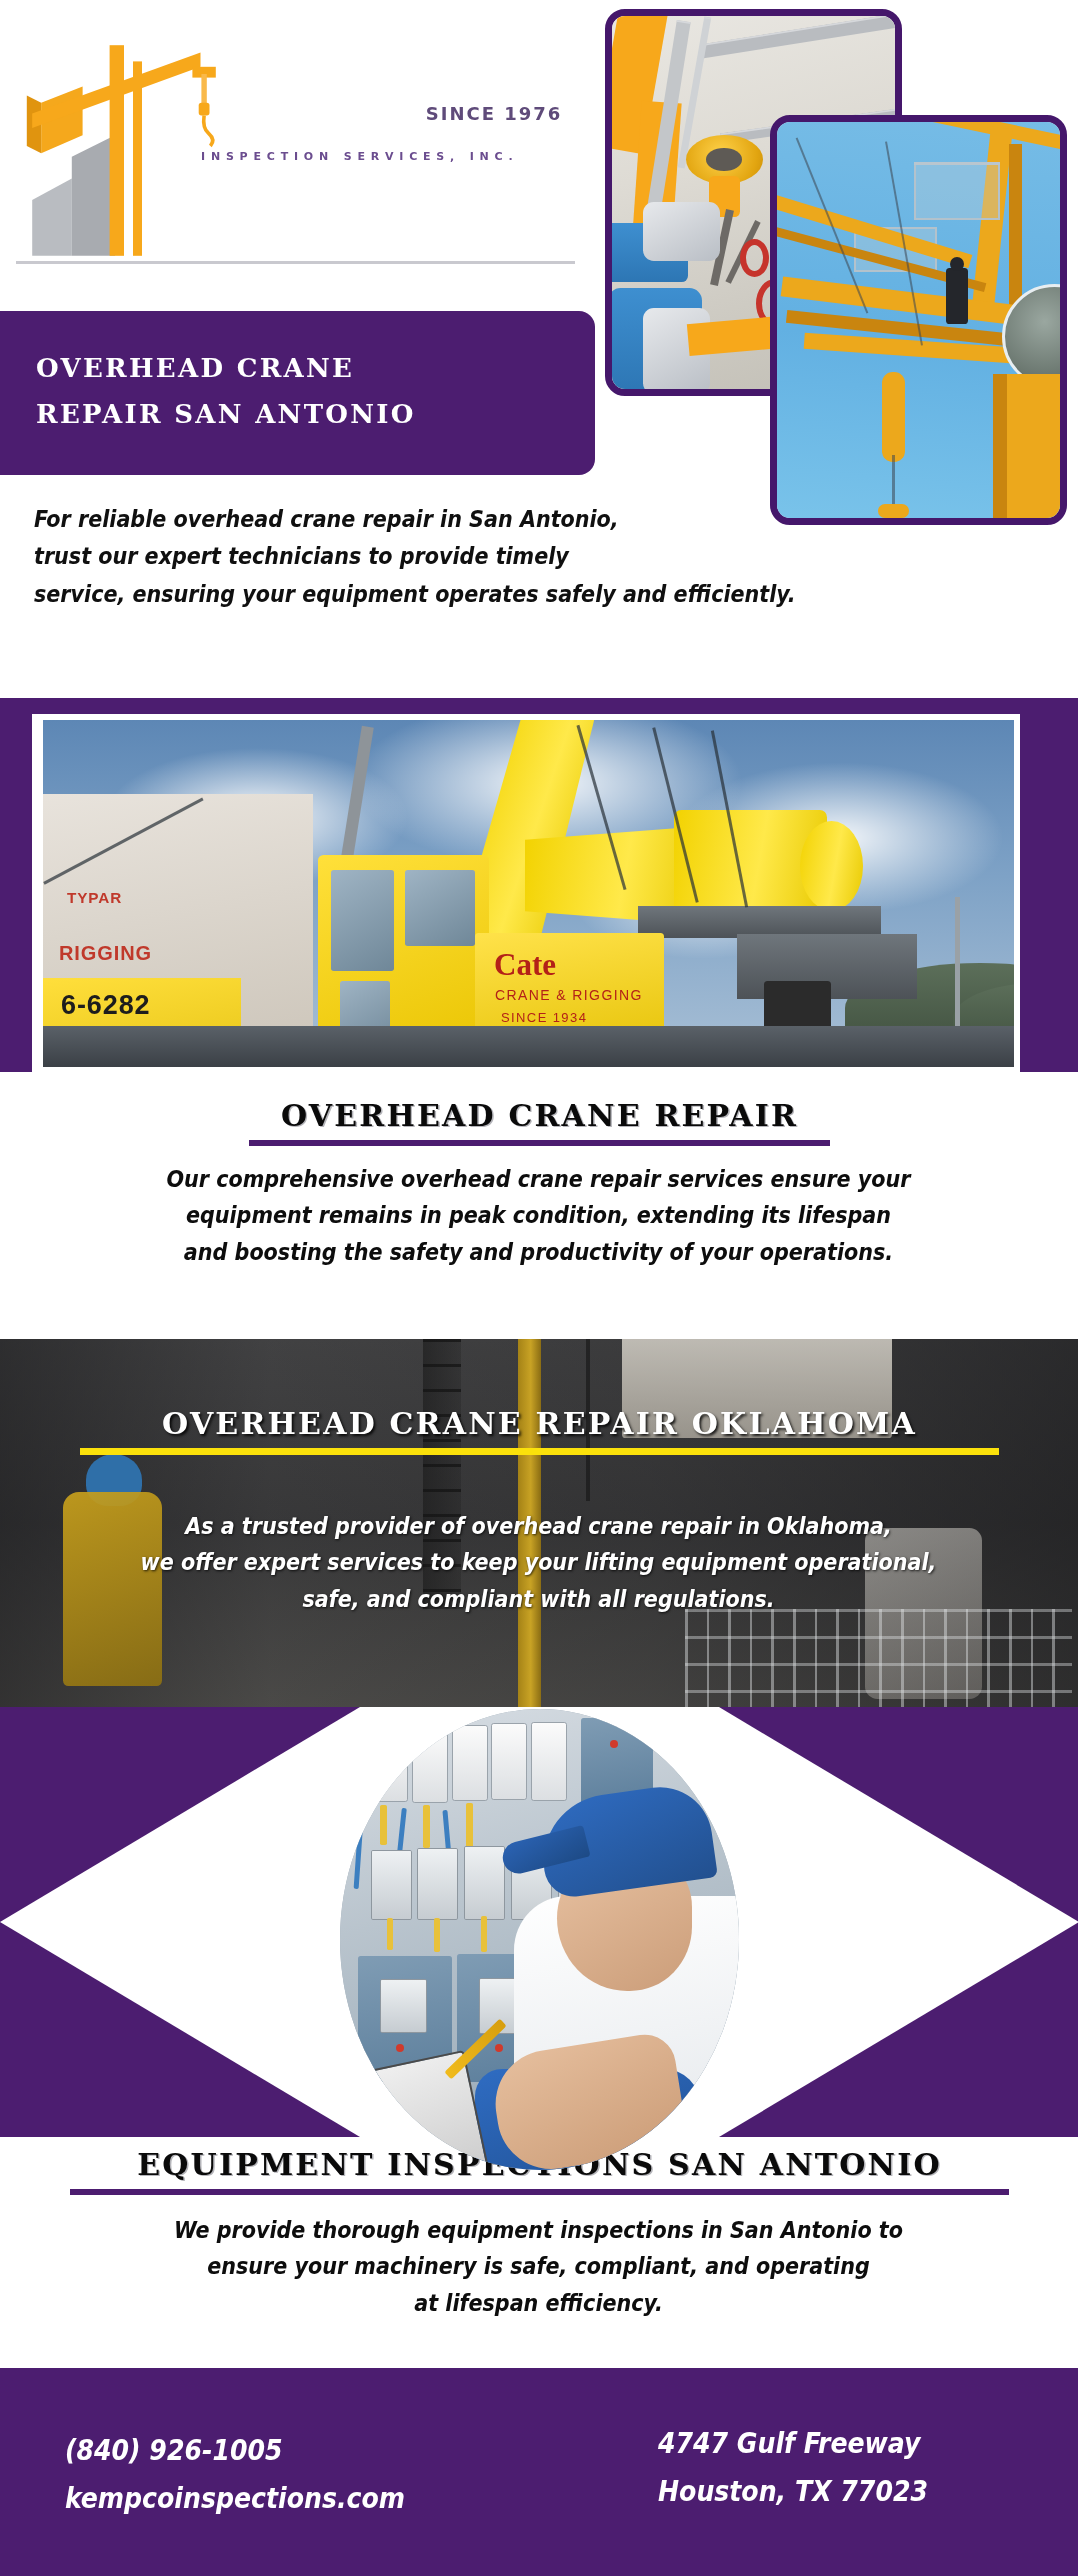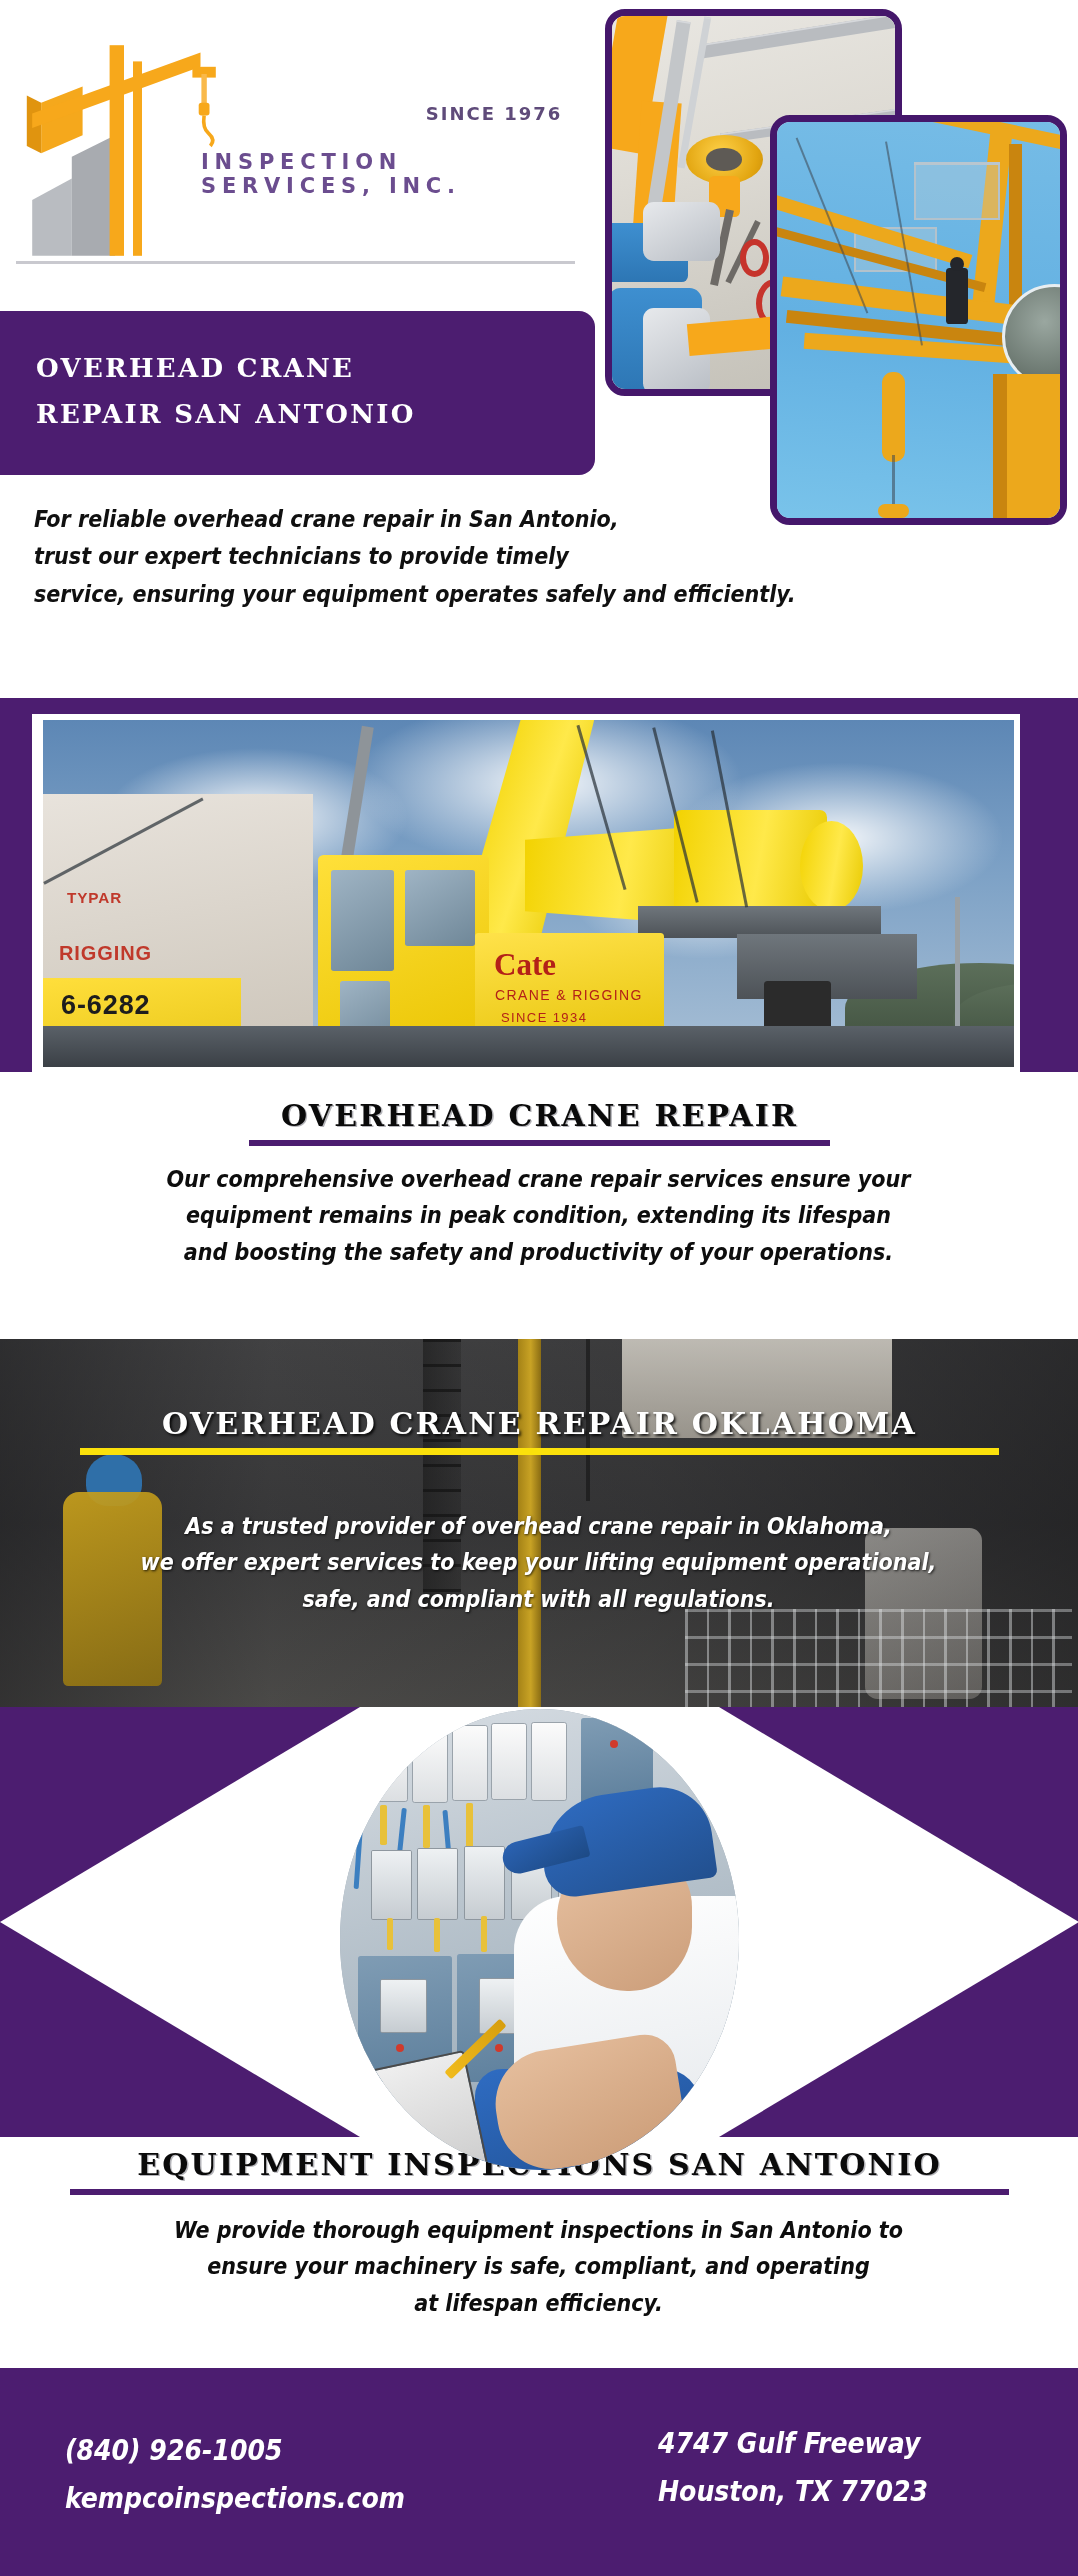--- a/index.html
+++ b/index.html
@@ -38,21 +38,21 @@
     font-family: "DejaVu Sans", sans-serif;
     font-weight: bold;
     font-size: 67px;
     letter-spacing: 0.9px;
     color: #5b2483;
     line-height: 0.95;
   }
   #logo-sub {
     font-family: "DejaVu Sans", sans-serif;
     font-weight: bold;
-    font-size: 21px;
+    font-size: 11px;
     letter-spacing: 5.8px;
     color: #6b4d8f;
     margin-top: 6.3px;
   }
   #logo-since {
     position: absolute;
     right: 12.6px; top: 83px;
     font-family: "DejaVu Sans", sans-serif;
     font-weight: bold;
     font-size: 18px;

